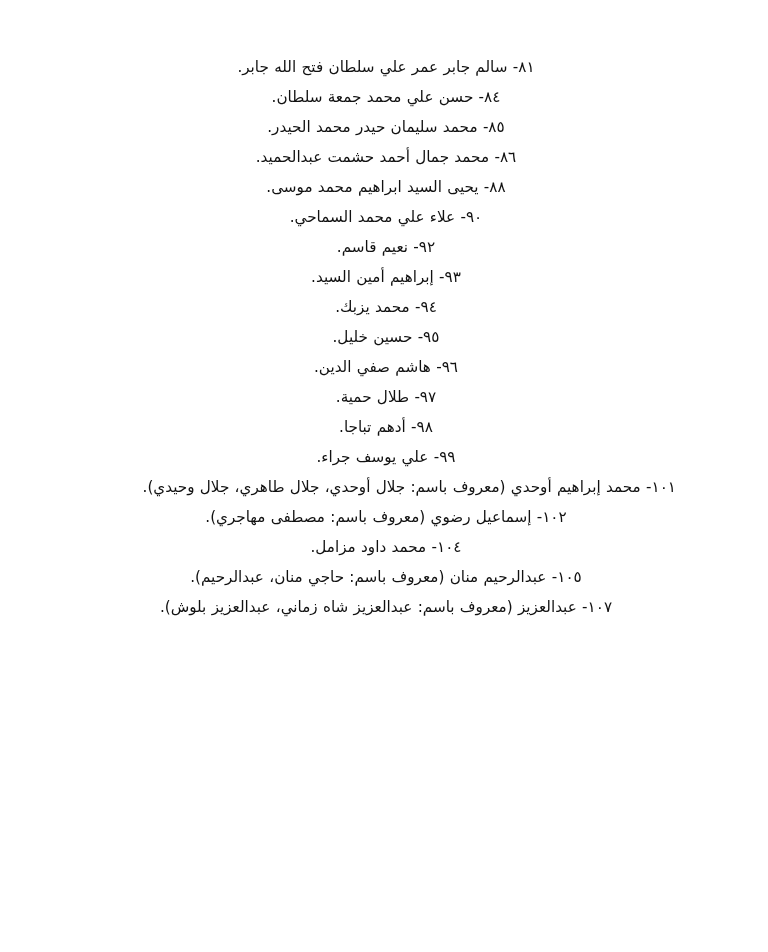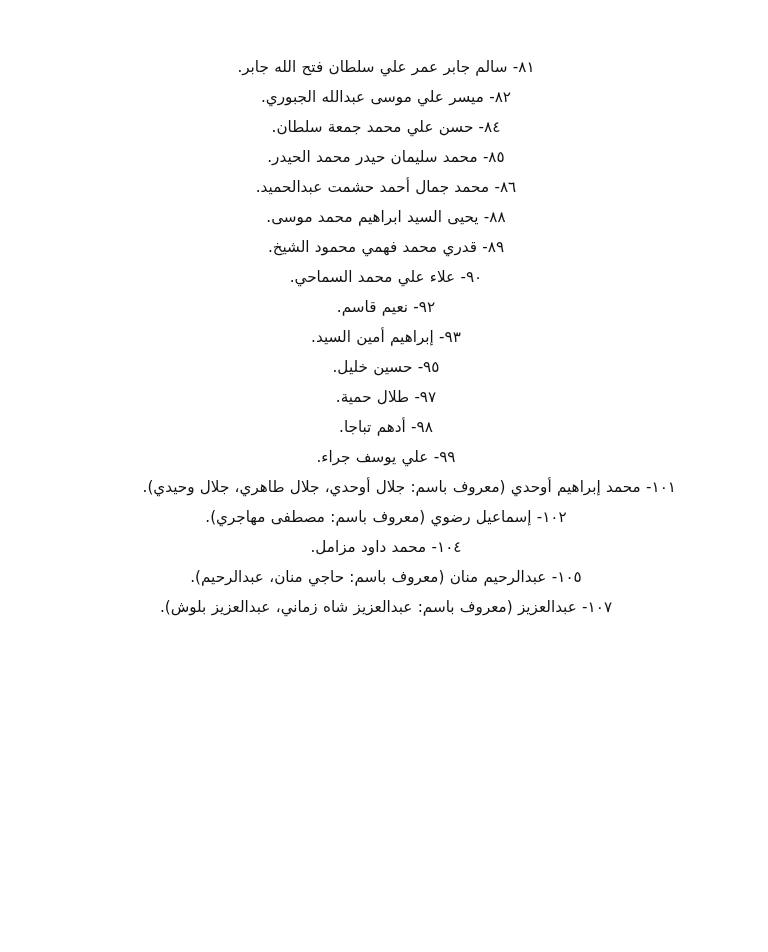--- a/index.html
+++ b/index.html
@@ -60,30 +60,30 @@
   .entry-text {
     unicode-bidi: isolate;
   }
 </style>
 </head>
 <body>
 
 <div id="page">
   <div id="name-list">
       <p class="entry"><span class="entry-num">٨١</span><span class="entry-sep">-</span> <span class="entry-text">سالم جابر عمر علي سلطان فتح الله جابر.</span></p>
-      <p class="entry"><span class="entry-num">٨٢</span><span class="entry-sep">-</span> <span class="entry-text">ميسر علي موسى عبدالله الجبوري.</span></p>
       <p class="entry"><span class="entry-num">٨٤</span><span class="entry-sep">-</span> <span class="entry-text">حسن علي محمد جمعة سلطان.</span></p>
       <p class="entry"><span class="entry-num">٨٥</span><span class="entry-sep">-</span> <span class="entry-text">محمد سليمان حيدر محمد الحيدر.</span></p>
       <p class="entry"><span class="entry-num">٨٦</span><span class="entry-sep">-</span> <span class="entry-text">محمد جمال أحمد حشمت عبدالحميد.</span></p>
       <p class="entry"><span class="entry-num">٨٨</span><span class="entry-sep">-</span> <span class="entry-text">يحيى السيد ابراهيم محمد موسى.</span></p>
-      <p class="entry"><span class="entry-num">٨٩</span><span class="entry-sep">-</span> <span class="entry-text">قدري محمد فهمي محمود الشيخ.</span></p>
       <p class="entry"><span class="entry-num">٩٠</span><span class="entry-sep">-</span> <span class="entry-text">علاء علي محمد السماحي.</span></p>
       <p class="entry"><span class="entry-num">٩٢</span><span class="entry-sep">-</span> <span class="entry-text">نعيم قاسم.</span></p>
       <p class="entry"><span class="entry-num">٩٣</span><span class="entry-sep">-</span> <span class="entry-text">إبراهيم أمين السيد.</span></p>
+      <p class="entry"><span class="entry-num">٩٤</span><span class="entry-sep">-</span> <span class="entry-text">محمد يزبك.</span></p>
       <p class="entry"><span class="entry-num">٩٥</span><span class="entry-sep">-</span> <span class="entry-text">حسين خليل.</span></p>
+      <p class="entry"><span class="entry-num">٩٦</span><span class="entry-sep">-</span> <span class="entry-text">هاشم صفي الدين.</span></p>
       <p class="entry"><span class="entry-num">٩٧</span><span class="entry-sep">-</span> <span class="entry-text">طلال حمية.</span></p>
       <p class="entry"><span class="entry-num">٩٨</span><span class="entry-sep">-</span> <span class="entry-text">أدهم تباجا.</span></p>
       <p class="entry"><span class="entry-num">٩٩</span><span class="entry-sep">-</span> <span class="entry-text">علي يوسف جراء.</span></p>
       <p class="entry wrap"><span class="entry-num">١٠١</span><span class="entry-sep">-</span> <span class="entry-text">محمد إبراهيم أوحدي (معروف باسم: جلال أوحدي، جلال طاهري، جلال وحيدي).</span></p>
       <p class="entry"><span class="entry-num">١٠٢</span><span class="entry-sep">-</span> <span class="entry-text">إسماعيل رضوي (معروف باسم: مصطفى مهاجري).</span></p>
       <p class="entry"><span class="entry-num">١٠٤</span><span class="entry-sep">-</span> <span class="entry-text">محمد داود مزامل.</span></p>
       <p class="entry"><span class="entry-num">١٠٥</span><span class="entry-sep">-</span> <span class="entry-text">عبدالرحيم منان (معروف باسم: حاجي منان، عبدالرحيم).</span></p>
       <p class="entry"><span class="entry-num">١٠٧</span><span class="entry-sep">-</span> <span class="entry-text">عبدالعزيز (معروف باسم: عبدالعزيز شاه زماني، عبدالعزيز بلوش).</span></p>
     </div>
 </div>

